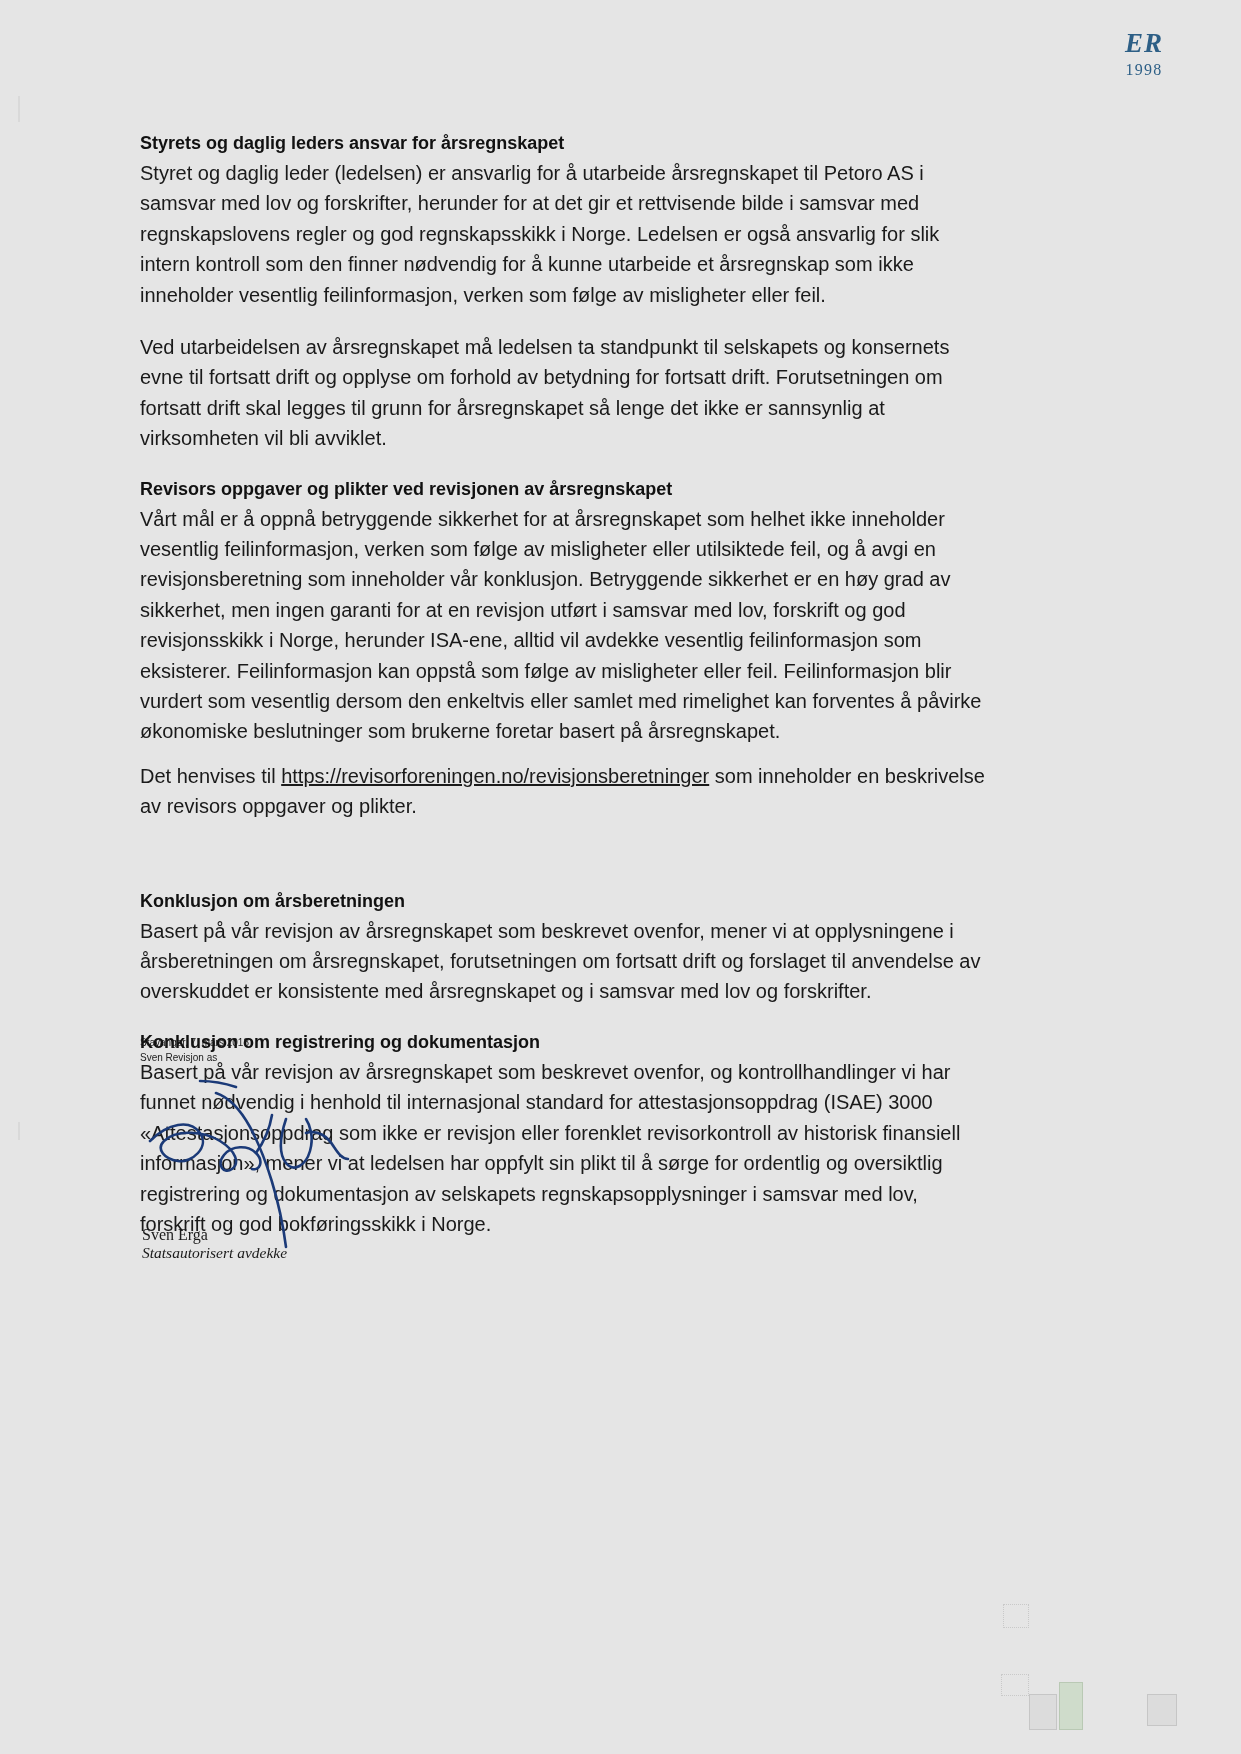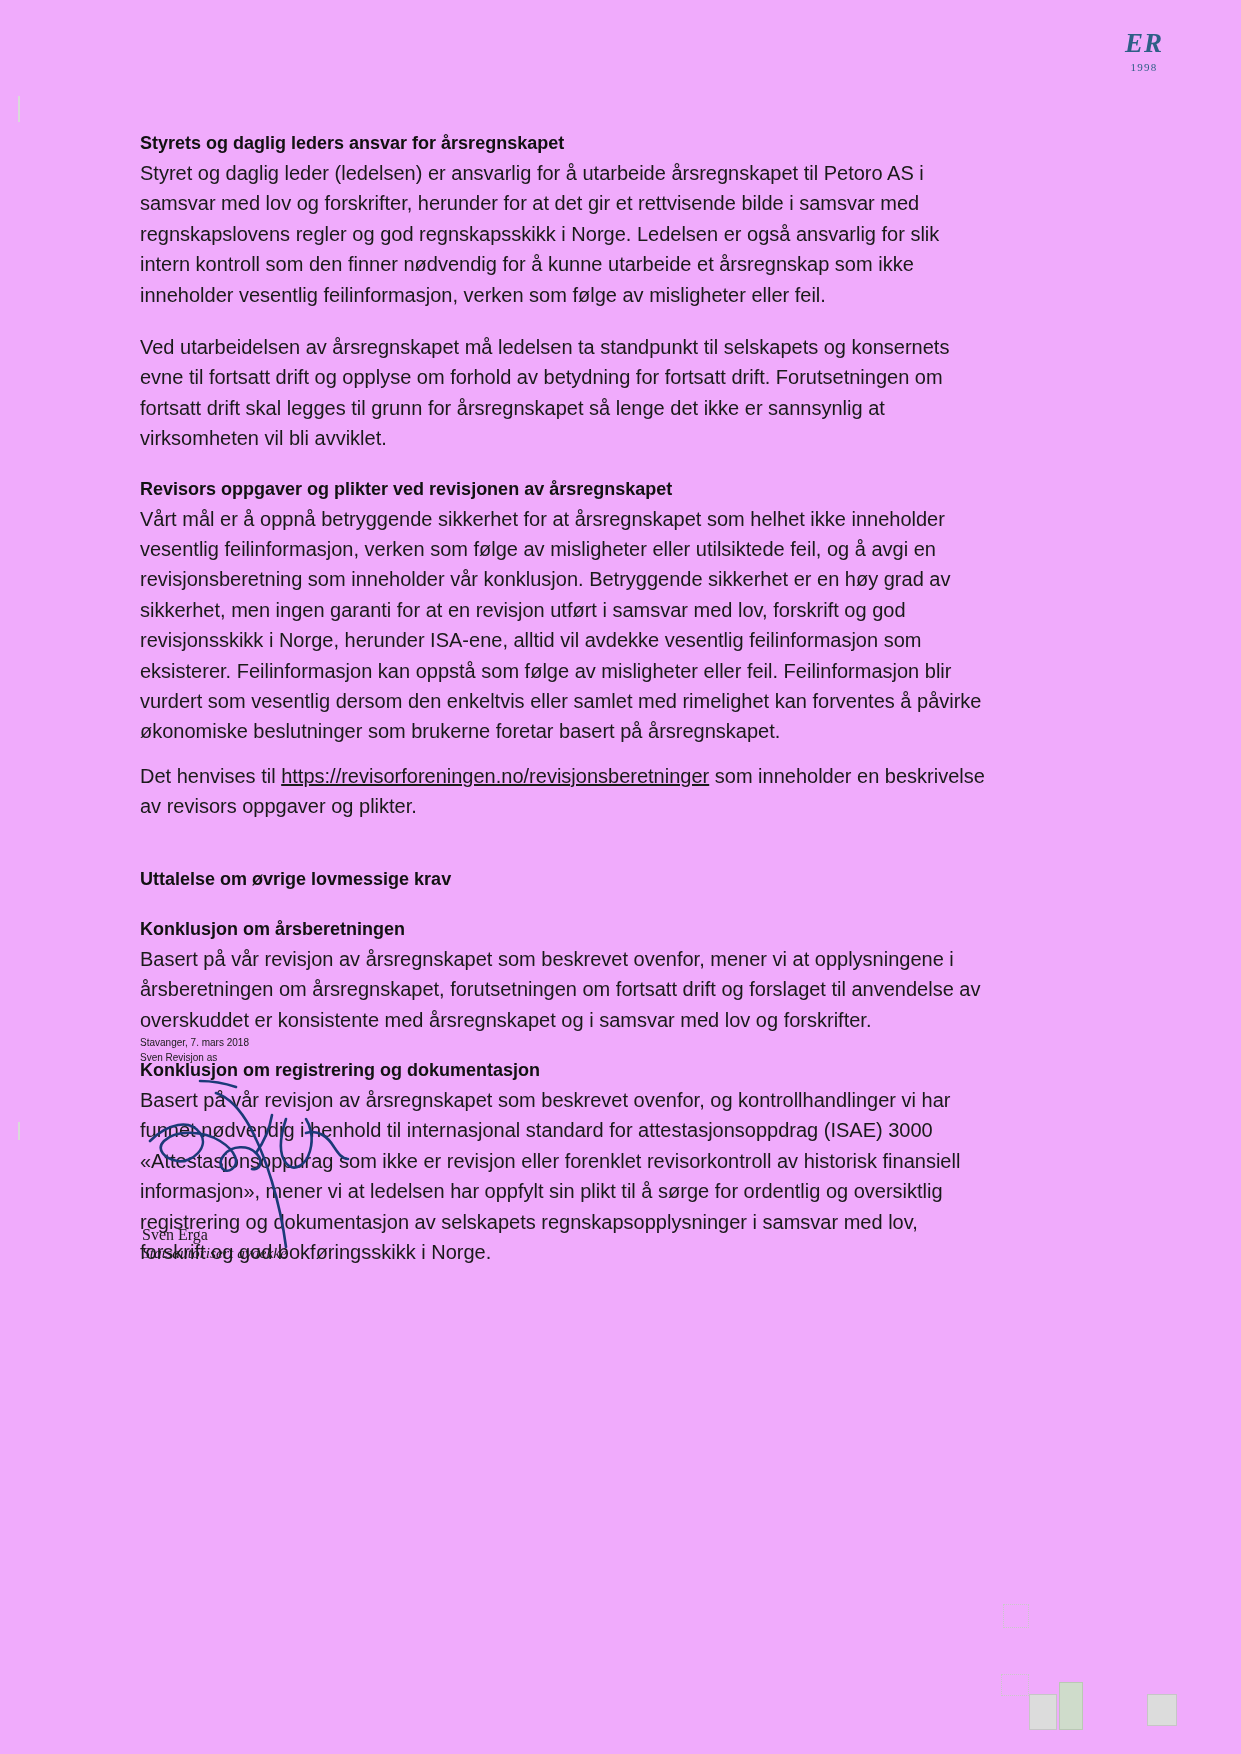--- a/index.html
+++ b/index.html
@@ -11,21 +11,21 @@
     width: 1241px;
     height: 1754px;
     position: relative;
     font-family: "Liberation Sans", sans-serif;
     color: #1a1a1a;
     overflow: hidden;
   }
   .page {
     position: absolute;
     inset: 0;
-    background: #f0abfc;
+    background: #e5e5e5;
   }
 
   
   .edge-mark {
     position: absolute;
     left: 18px;
     width: 2px;
     height: 26px;
     background: #d9d9d9;
   }
@@ -42,21 +42,21 @@
     font-family: "Liberation Serif", serif;
     font-weight: bold;
     font-style: italic;
     font-size: 27px;
     letter-spacing: 1px;
     line-height: 1;
     color: #2d5f86;
   }
   .logo .year {
     font-family: "Liberation Serif", serif;
-    font-size: 11px;
+    font-size: 16px;
     letter-spacing: 1.2px;
     margin-top: 4px;
     color: #2d5f86;
     text-align: center;
   }
 
   .content {
     position: absolute;
     left: 140px;
     top: 130px;
@@ -164,21 +164,20 @@
 
     <h3 class="sec">Revisors oppgaver og plikter ved revisjonen av årsregnskapet</h3>
     <p class="body">Vårt mål er å oppnå betryggende sikkerhet for at årsregnskapet som helhet ikke inneholder vesentlig feilinformasjon, verken som følge av misligheter eller utilsiktede feil, og å avgi en revisjonsberetning som inneholder vår konklusjon. Betryggende sikkerhet er en høy grad av sikkerhet, men ingen garanti for at en revisjon utført i samsvar med lov, forskrift og god revisjonsskikk i Norge, herunder ISA-ene, alltid vil avdekke vesentlig feilinformasjon som eksisterer. Feilinformasjon kan oppstå som følge av misligheter eller feil. Feilinformasjon blir vurdert som vesentlig dersom den enkeltvis eller samlet med rimelighet kan forventes å påvirke økonomiske beslutninger som brukerne foretar basert på årsregnskapet.</p>
 
     <div class="gap-sm"></div>
 
     <p class="body"><span>Det henvises til </span><a class="inline-link" href="#">https://revisorforeningen.no/revisjonsberetninger</a><span> som inneholder en beskrivelse av revisors oppgaver og plikter.</span></p>
 
     <div class="gap-xl"></div>
 
-    <h3 class="sec">Uttalelse om øvrige lovmessige krav</h3>
 
     <div class="gap-md"></div>
 
     <h3 class="sec">Konklusjon om årsberetningen</h3>
     <p class="body">Basert på vår revisjon av årsregnskapet som beskrevet ovenfor, mener vi at opplysningene i årsberetningen om årsregnskapet, forutsetningen om fortsatt drift og forslaget til anvendelse av overskuddet er konsistente med årsregnskapet og i samsvar med lov og forskrifter.</p>
 
     <div class="gap-md"></div>
 
     <h3 class="sec">Konklusjon om registrering og dokumentasjon</h3>
     <p class="body">Basert på vår revisjon av årsregnskapet som beskrevet ovenfor, og kontrollhandlinger vi har funnet nødvendig i henhold til internasjonal standard for attestasjonsoppdrag (ISAE) 3000 «Attestasjonsoppdrag som ikke er revisjon eller forenklet revisorkontroll av historisk finansiell informasjon», mener vi at ledelsen har oppfylt sin plikt til å sørge for ordentlig og oversiktlig registrering og dokumentasjon av selskapets regnskapsopplysninger i samsvar med lov, forskrift og god bokføringsskikk i Norge.</p>

